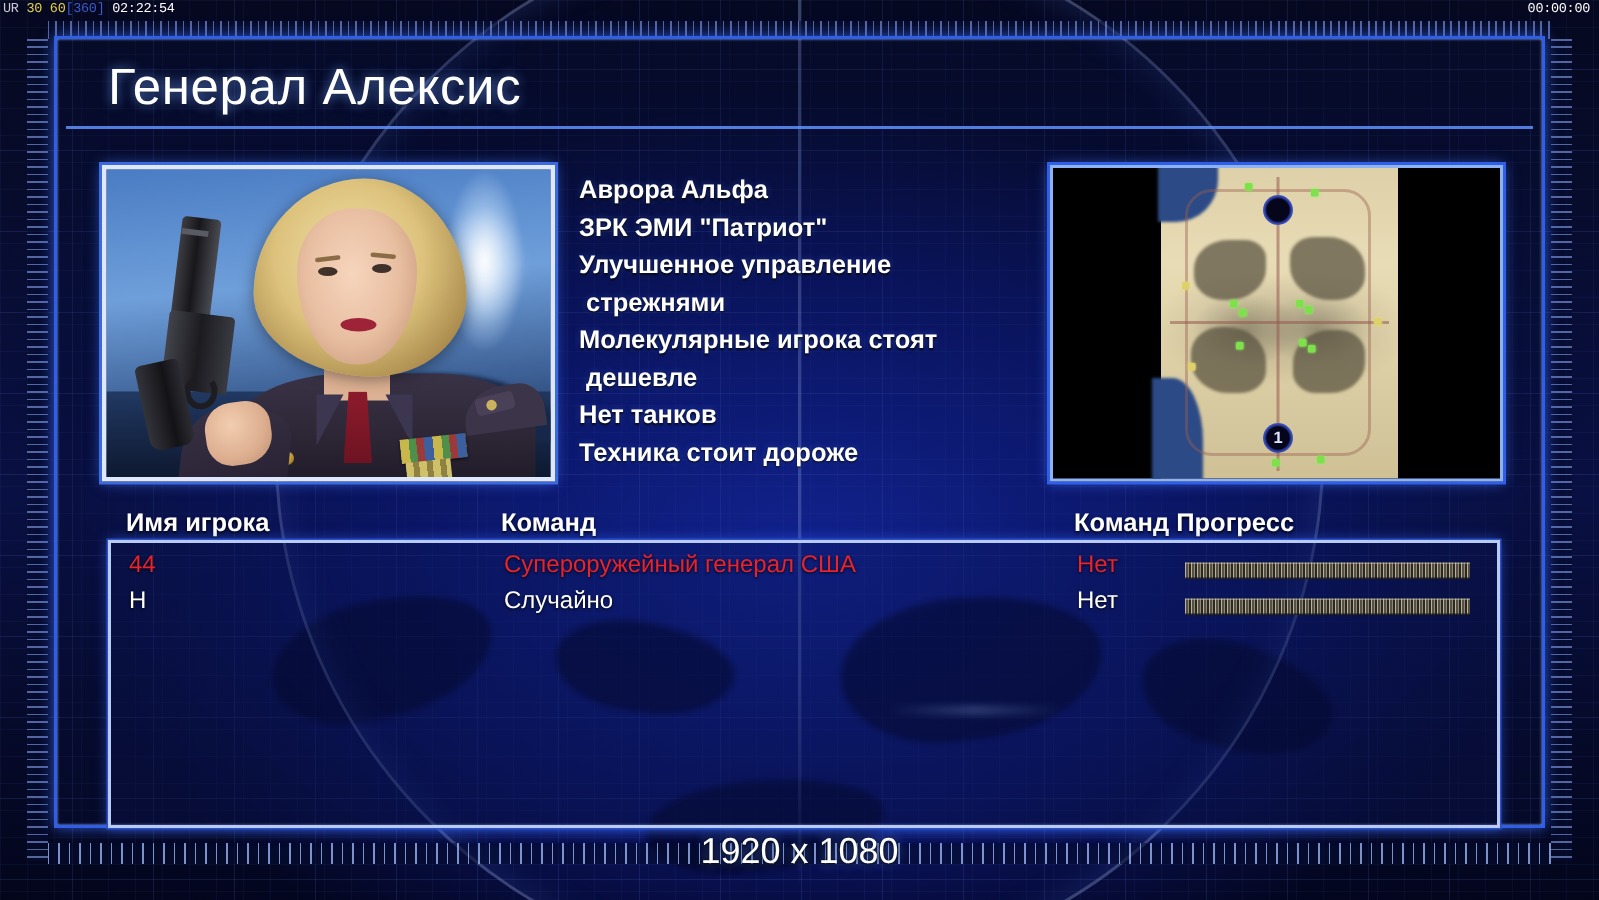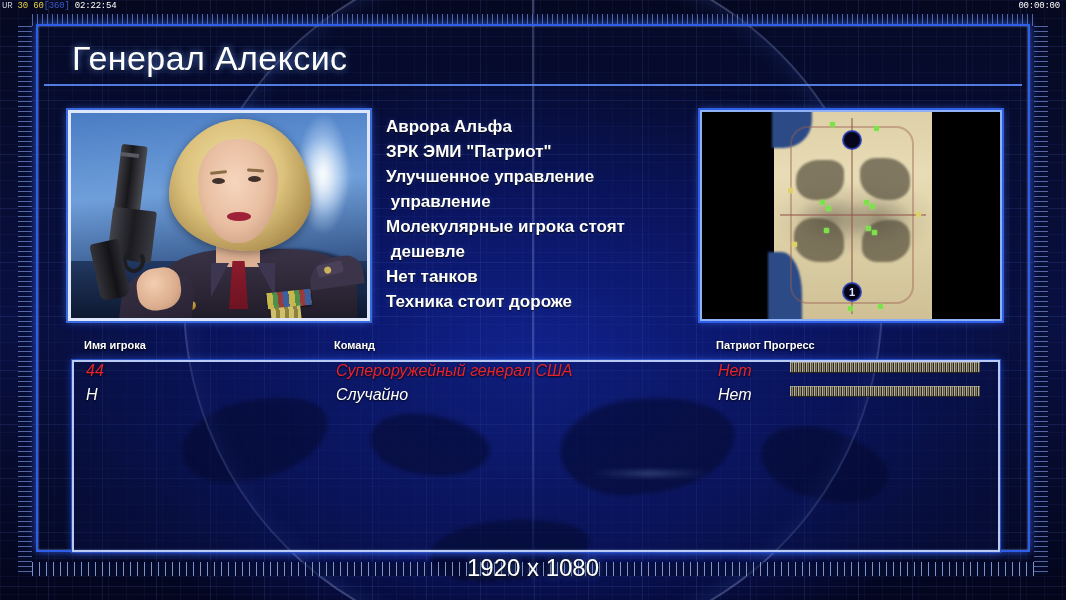--- a/index.html
+++ b/index.html
@@ -318,34 +318,34 @@
   .mm-unit { position: absolute; width: 5px; height: 5px; background: #7ee04a;
     border-radius: 1px; box-shadow: 0 0 2px rgba(130,255,90,0.9); }
   .mm-unit.y { background: #ded06a; box-shadow: 0 0 2px rgba(240,225,120,0.9); }
 
   
   .table-head {
     position: absolute; left: 84px; top: 339px; width: 920px; height: 22px;
     display: flex;
   }
   .th {
-    font-size: 11px; font-weight: bold; color: #ffffff;
+    font-size: 17px; font-weight: bold; color: #ffffff;
     text-shadow: 0 1px 2px rgba(0,0,0,0.95);
   }
   .th.c1 { width: 250px; }
   .th.c2 { width: 382px; }
   .th.c3 { width: 288px; }
 
   .table-panel {
     position: absolute; left: 72px; top: 360px; width: 928px; height: 192px;
     border: 2px solid #b9cbf4;
     box-shadow: 0 0 0 1px #2a50c8, 0 0 8px rgba(60,110,255,0.55);
     background: rgba(10,20,80,0.30);
   }
-  .row { display: flex; align-items: flex-start; height: 24px; padding-left: 12px; font-style: italic; }
+  .row { display: flex; align-items: flex-end; height: 24px; padding-left: 12px; }
   .cell { font-size: 16px; white-space: nowrap; text-shadow: 0 1px 2px rgba(0,0,0,0.9); }
   .cell.c1 { width: 250px; }
   .cell.c2 { width: 382px; }
   .cell.c3 { width: 72px; }
   .row.red .cell { color: #e8232b; }
   .row.white .cell { color: #ffffff; }
   .progress {
     width: 190px; height: 11px;
     background:
       repeating-linear-gradient(90deg,
@@ -457,21 +457,21 @@
       <div class="p-gun-slide"></div>
       <div class="p-gun-trigger"></div>
       <div class="p-gun-grip"></div>
       <div class="p-hand"></div>
     </div>
 
     <div class="desc">
       <div class="desc-line">Аврора Альфа</div>
       <div class="desc-line">ЗРК ЭМИ "Патриот"</div>
       <div class="desc-line">Улучшенное управление</div>
-      <div class="desc-line"> управление</div>
+      <div class="desc-line"> стрежнями</div>
       <div class="desc-line">Молекулярные игрока стоят</div>
       <div class="desc-line"> дешевле</div>
       <div class="desc-line">Нет танков</div>
       <div class="desc-line">Техника стоит дороже</div>
     </div>
 
     <div class="minimap-frame">
       <div class="mm-inner">
         <div class="mm-water-tl"></div>
         <div class="mm-water-bl"></div>
@@ -500,21 +500,21 @@
 
         <div class="mm-start s-top"></div>
         <div class="mm-start s-bot">1</div>
       </div>
     </div>
   </div>
 
   <div class="table-head">
     <div class="th c1">Имя игрока</div>
     <div class="th c2">Команд</div>
-    <div class="th c3">Патриот Прогресс</div>
+    <div class="th c3">Команд Прогресс</div>
   </div>
 
   <div class="table-panel">
     <div class="row red">
       <div class="cell c1">44</div>
       <div class="cell c2">Супероружейный генерал США</div>
       <div class="cell c3">Нет</div>
       <div class="progress"></div>
     </div>
     <div class="row white">

